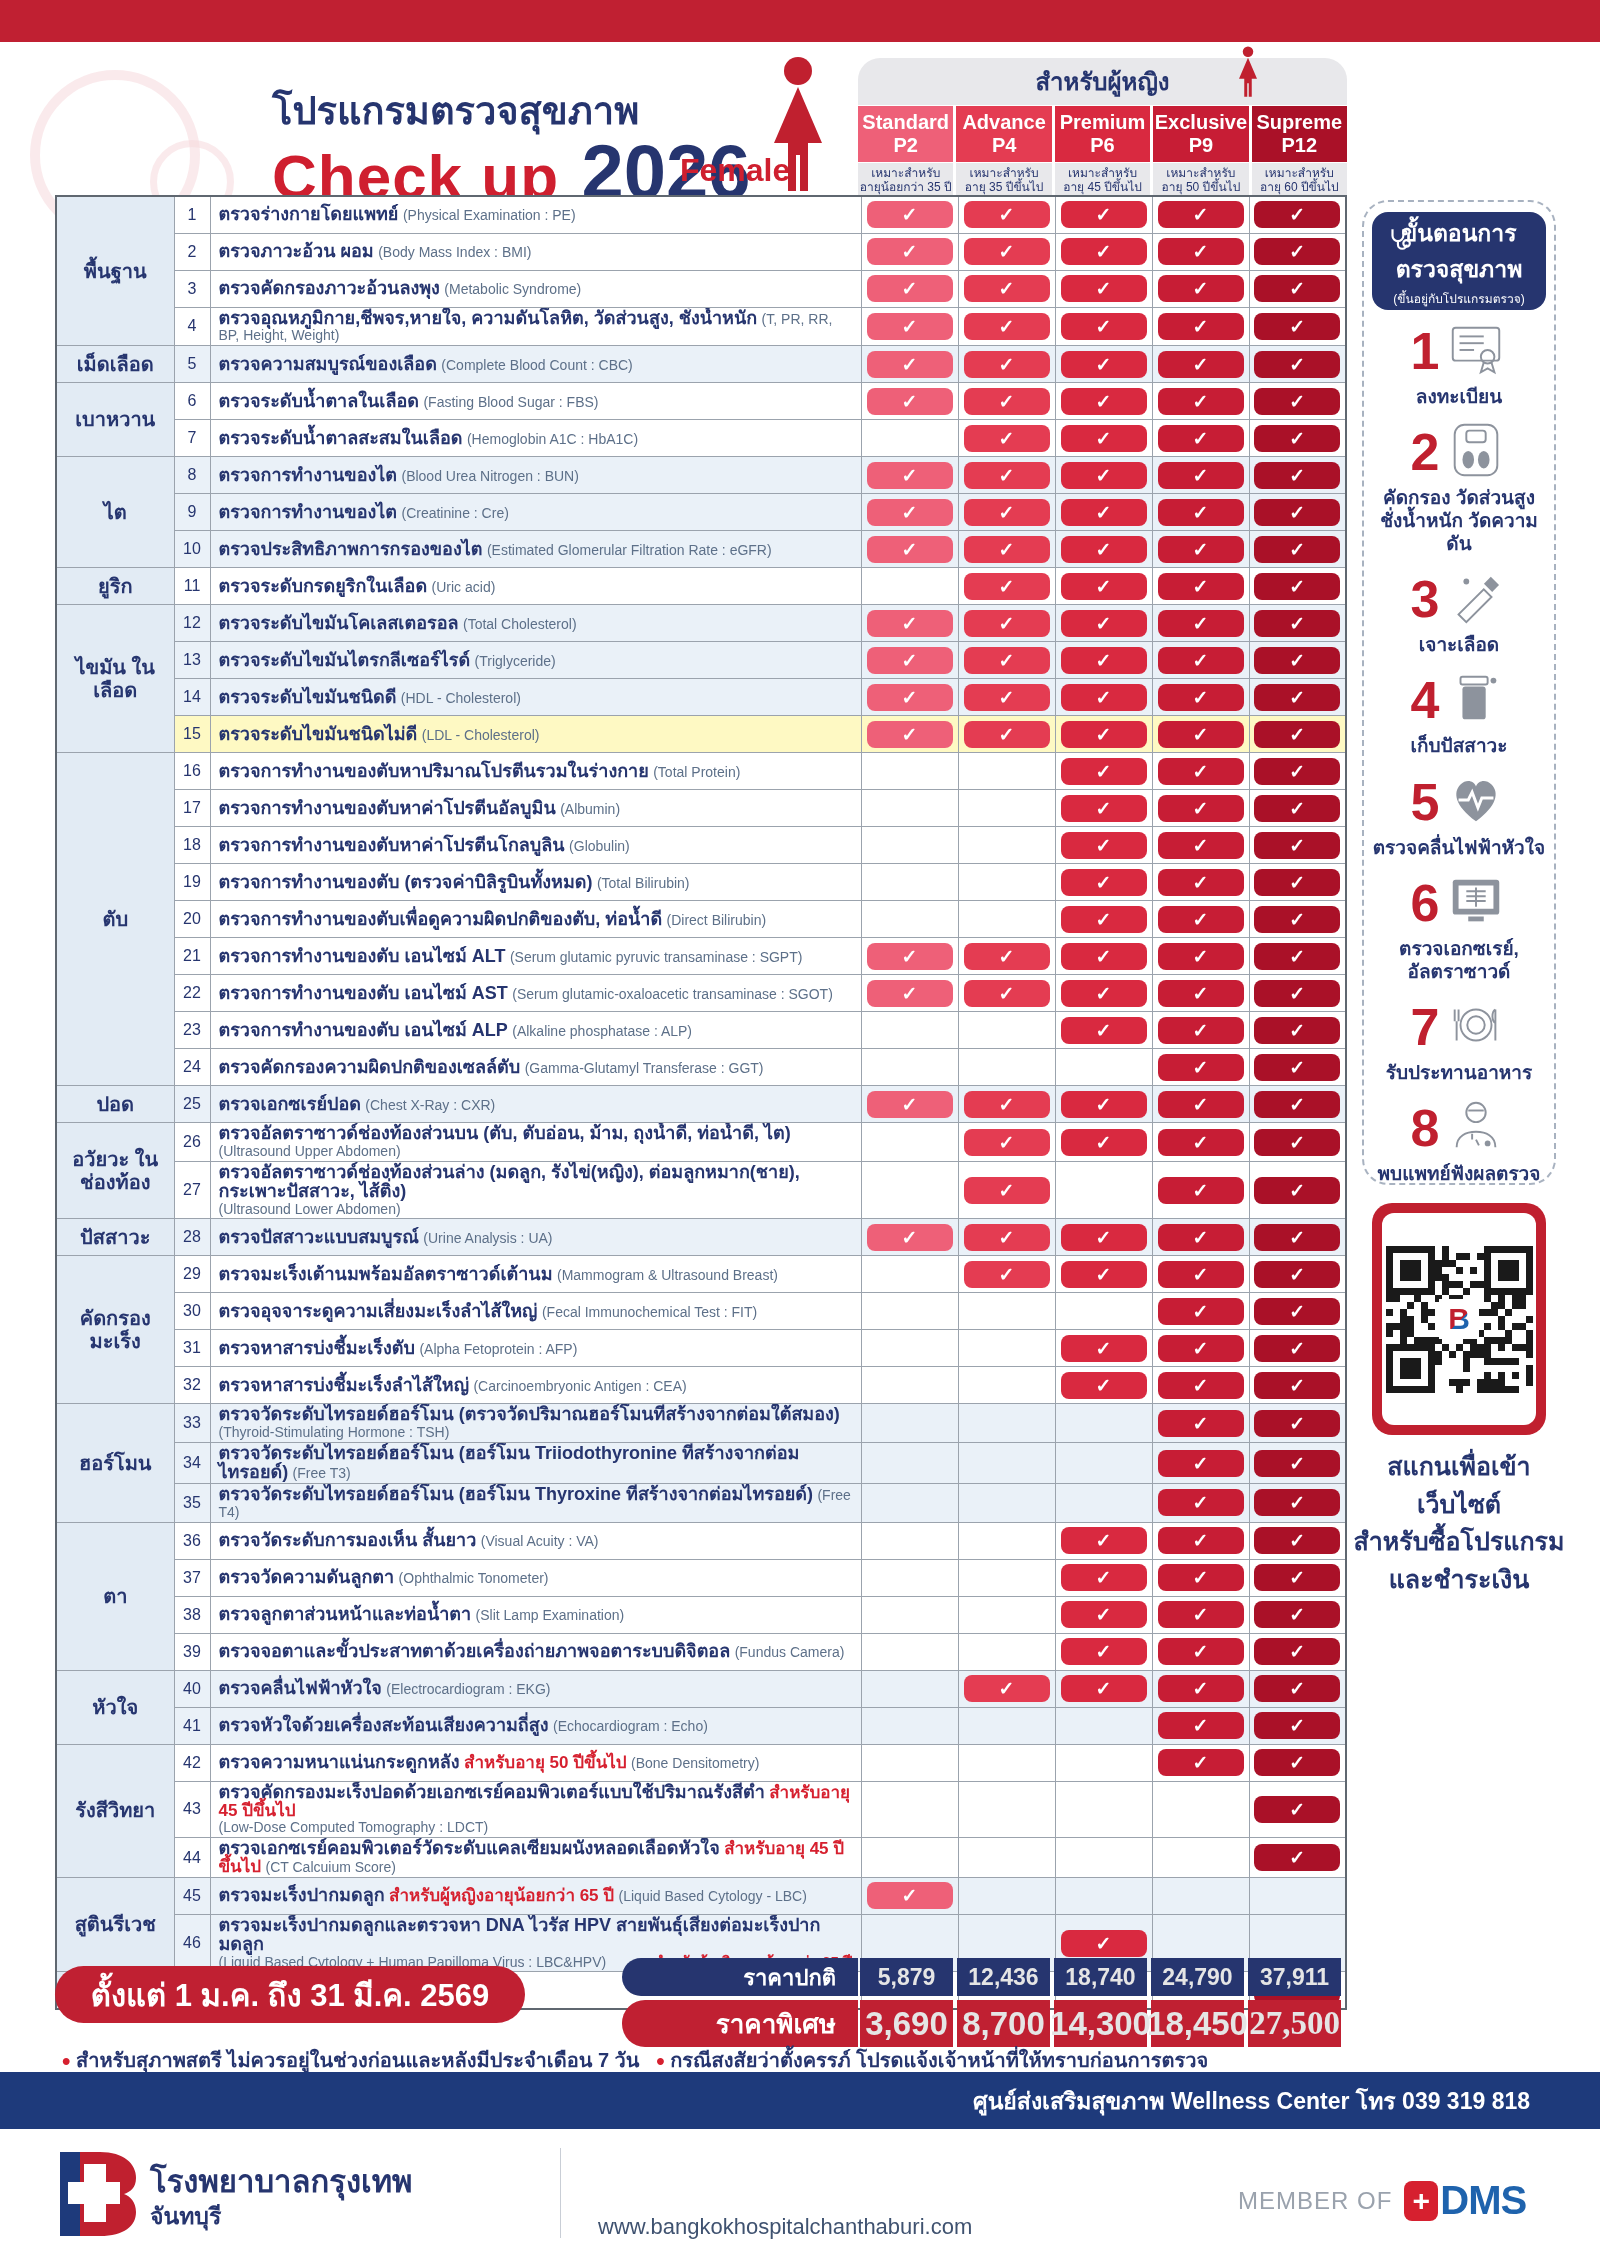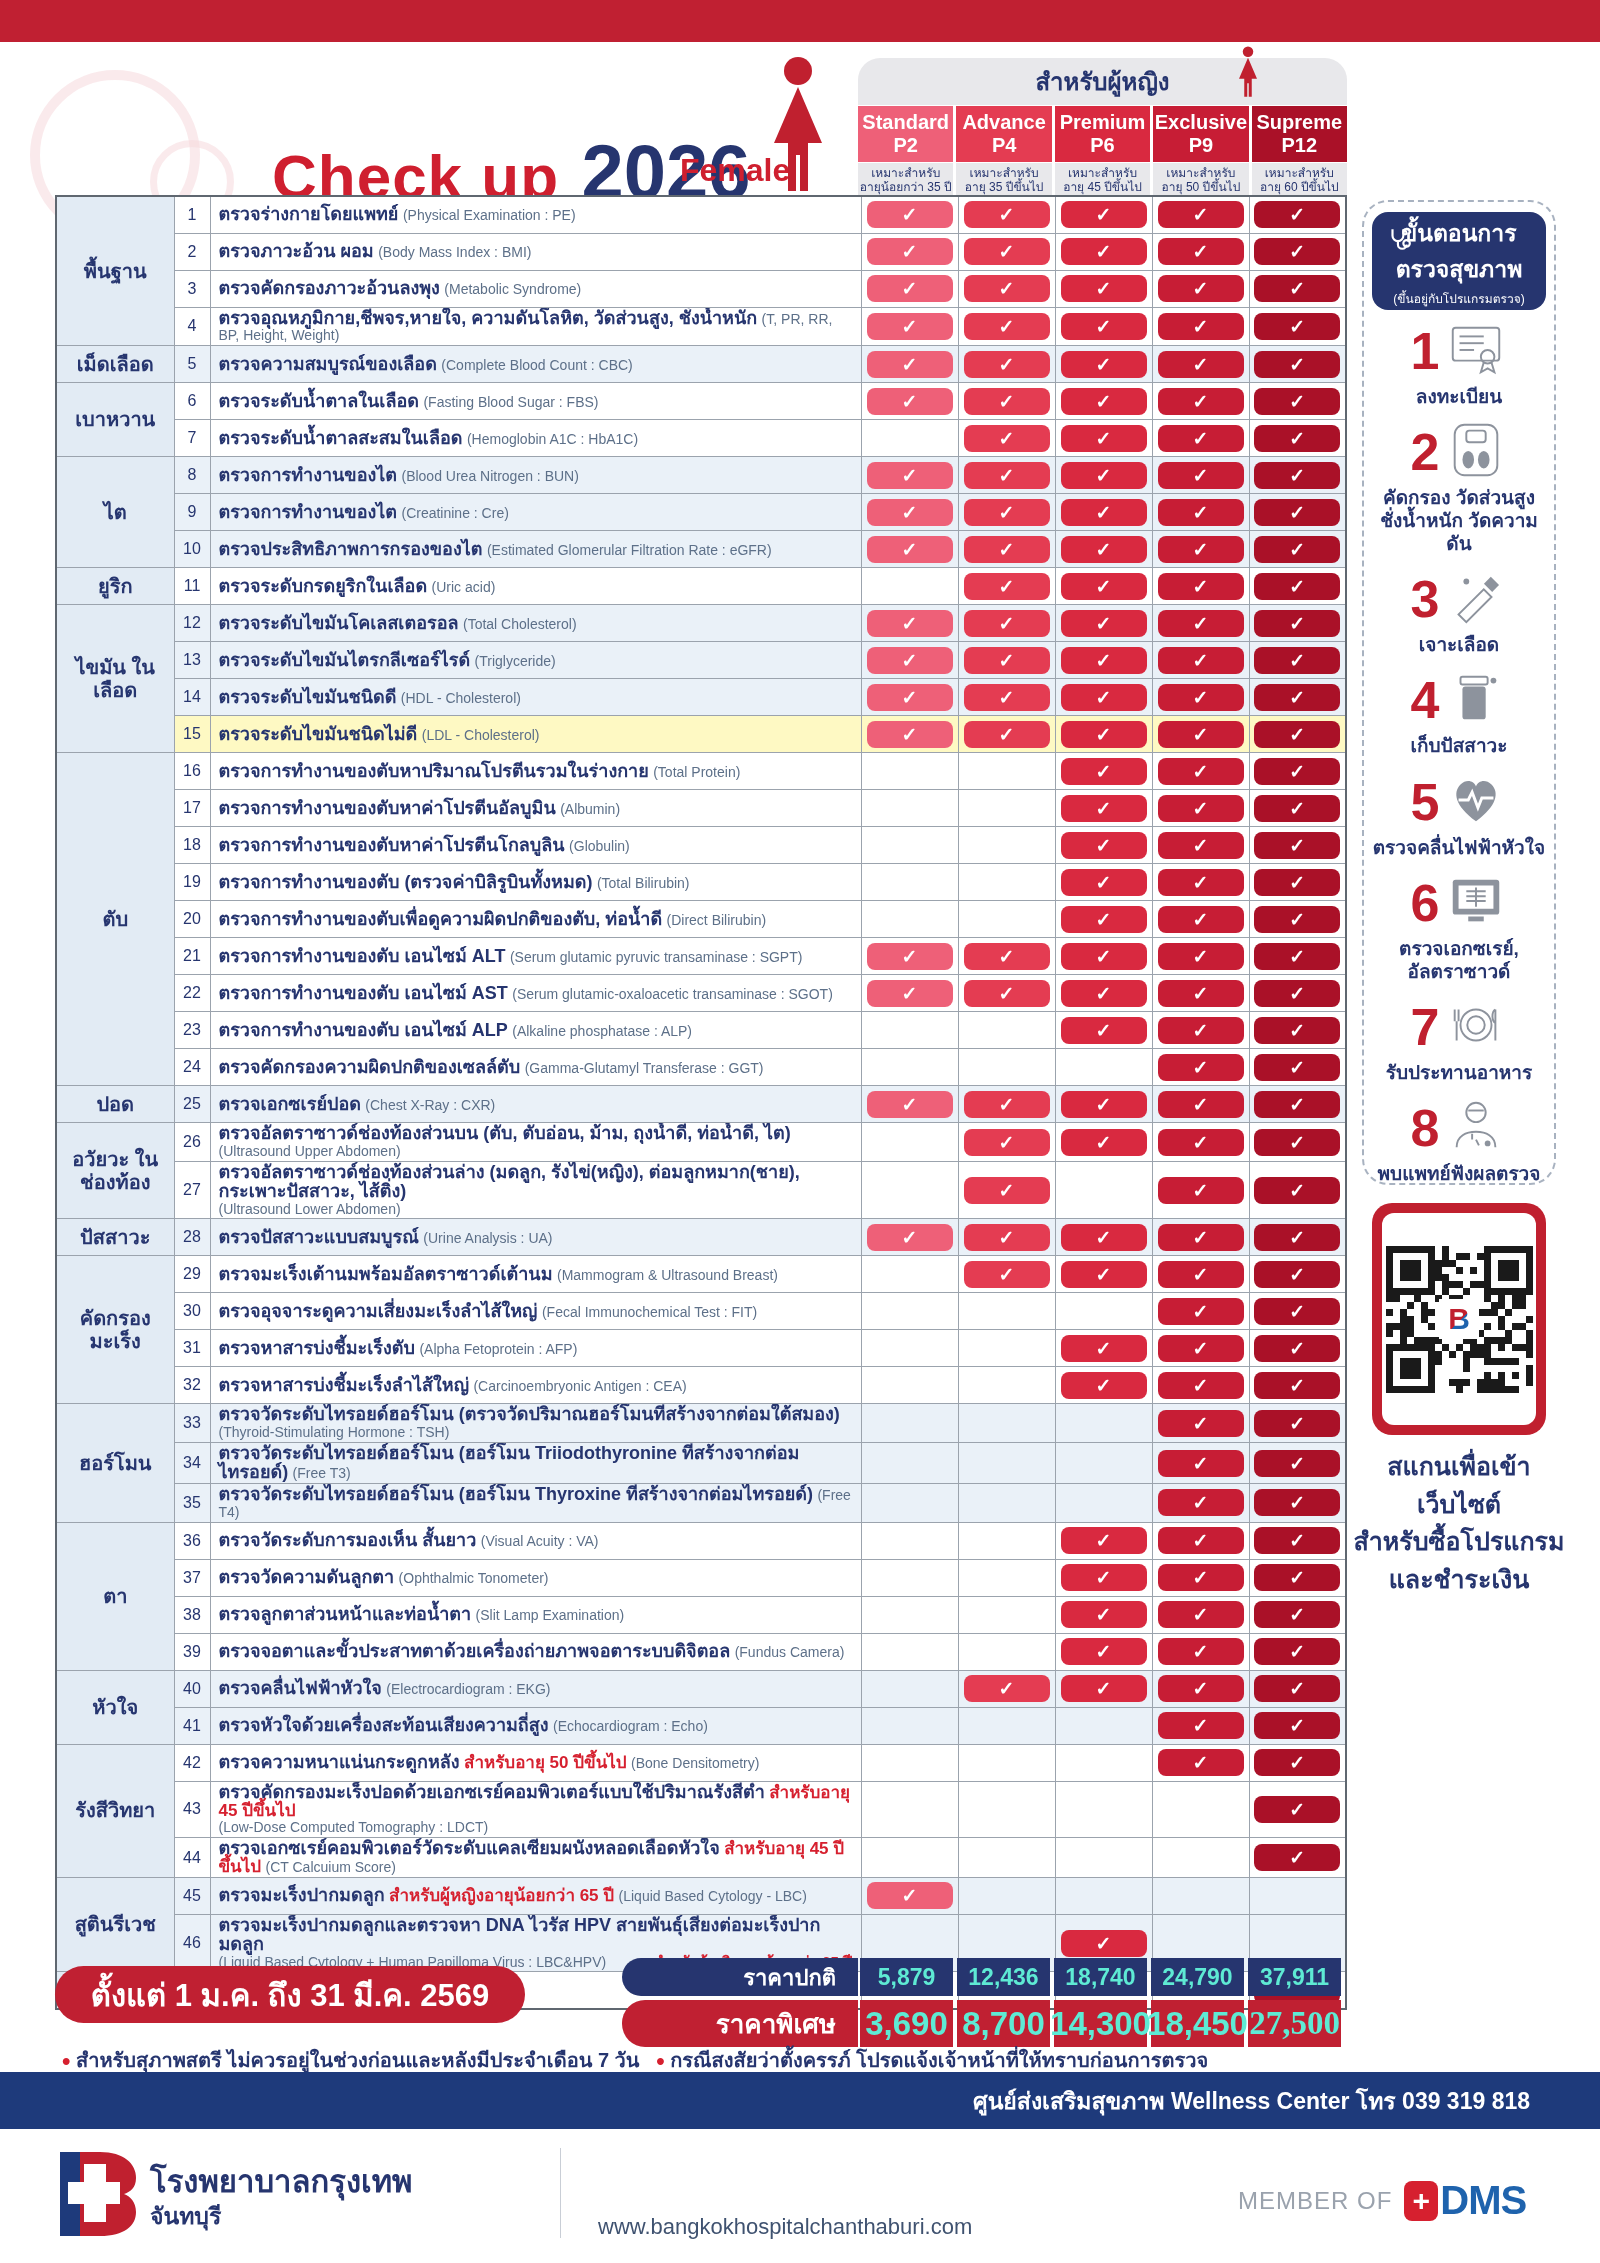--- a/index.html
+++ b/index.html
@@ -35,21 +35,21 @@
   .thai{font-weight:700;font-size:18px;}
   .en{color:#5d7089;font-size:14px;font-weight:400;}
   .redtxt{color:#d6202f;font-weight:700;font-size:17px;}
   .rightnote{float:right;font-size:15px;}
   td.chk{text-align:center;padding:0;}
   .pill{width:86px;height:27px;border-radius:8px;margin:0 auto;display:flex;align-items:center;justify-content:center;
     color:#fff;font-size:19px;font-weight:700;}
   
   .price-label{position:absolute;left:622px;width:236px;color:#fff;display:flex;align-items:center;justify-content:flex-end;padding-right:22px;box-sizing:border-box;}
   .price-cells{position:absolute;left:860px;display:flex;gap:4px;}
-  .price-cell{width:93px;display:flex;align-items:center;justify-content:center;color:#5eead4;}
+  .price-cell{width:93px;display:flex;align-items:center;justify-content:center;color:#e5e5e5;}
   #date-box{left:55px;top:1966px;width:470px;height:57px;background:#c02032;border-radius:29px;
     display:flex;align-items:center;justify-content:center;color:#fff;font-size:31px;font-weight:700;}
   
   #notes{left:62px;top:2044px;font-size:20px;color:#26356f;font-weight:600;}
   #notes .b{color:#d6202f;font-size:24px;vertical-align:-2px;}
   
   #bluebar{left:0;top:2072px;width:1600px;height:57px;background:#1e3a7b;color:#fff;font-size:23px;font-weight:600;
     display:flex;align-items:center;justify-content:flex-end;padding-right:70px;box-sizing:border-box;}
   
   #footer-name{left:150px;top:2156px;font-size:31px;font-weight:800;color:#26356f;}
@@ -94,20 +94,21 @@
 </head>
 <body>
 
 <div id="page">
 
   <div class="abs" id="topbar"></div>
 
   <div class="abs wm" style="left:30px;top:70px;width:150px;height:150px;"></div>
   <div class="abs wm" style="left:150px;top:140px;width:70px;height:70px;border-width:7px;"></div>
 
+  <div class="abs" id="title-thai">โปรแกรมตรวจสุขภาพ</div>
   <div class="abs" id="title-row">
     <span id="title-en">Check up</span>
     <span id="title-year">2026</span>
   </div>
   <div class="abs" id="female-label">Female</div>
 
   <svg class="abs female-svg" style="left:758px;top:55px;" width="80" height="140" viewBox="0 0 40 70">
     <circle cx="20" cy="8" r="7" fill="#c0202f"></circle>
     <path d="M20 16 L8 44 L15 44 L15 68 L19 68 L19 50 L21 50 L21 68 L25 68 L25 44 L32 44 Z" fill="#c0202f"></path>
   </svg>

